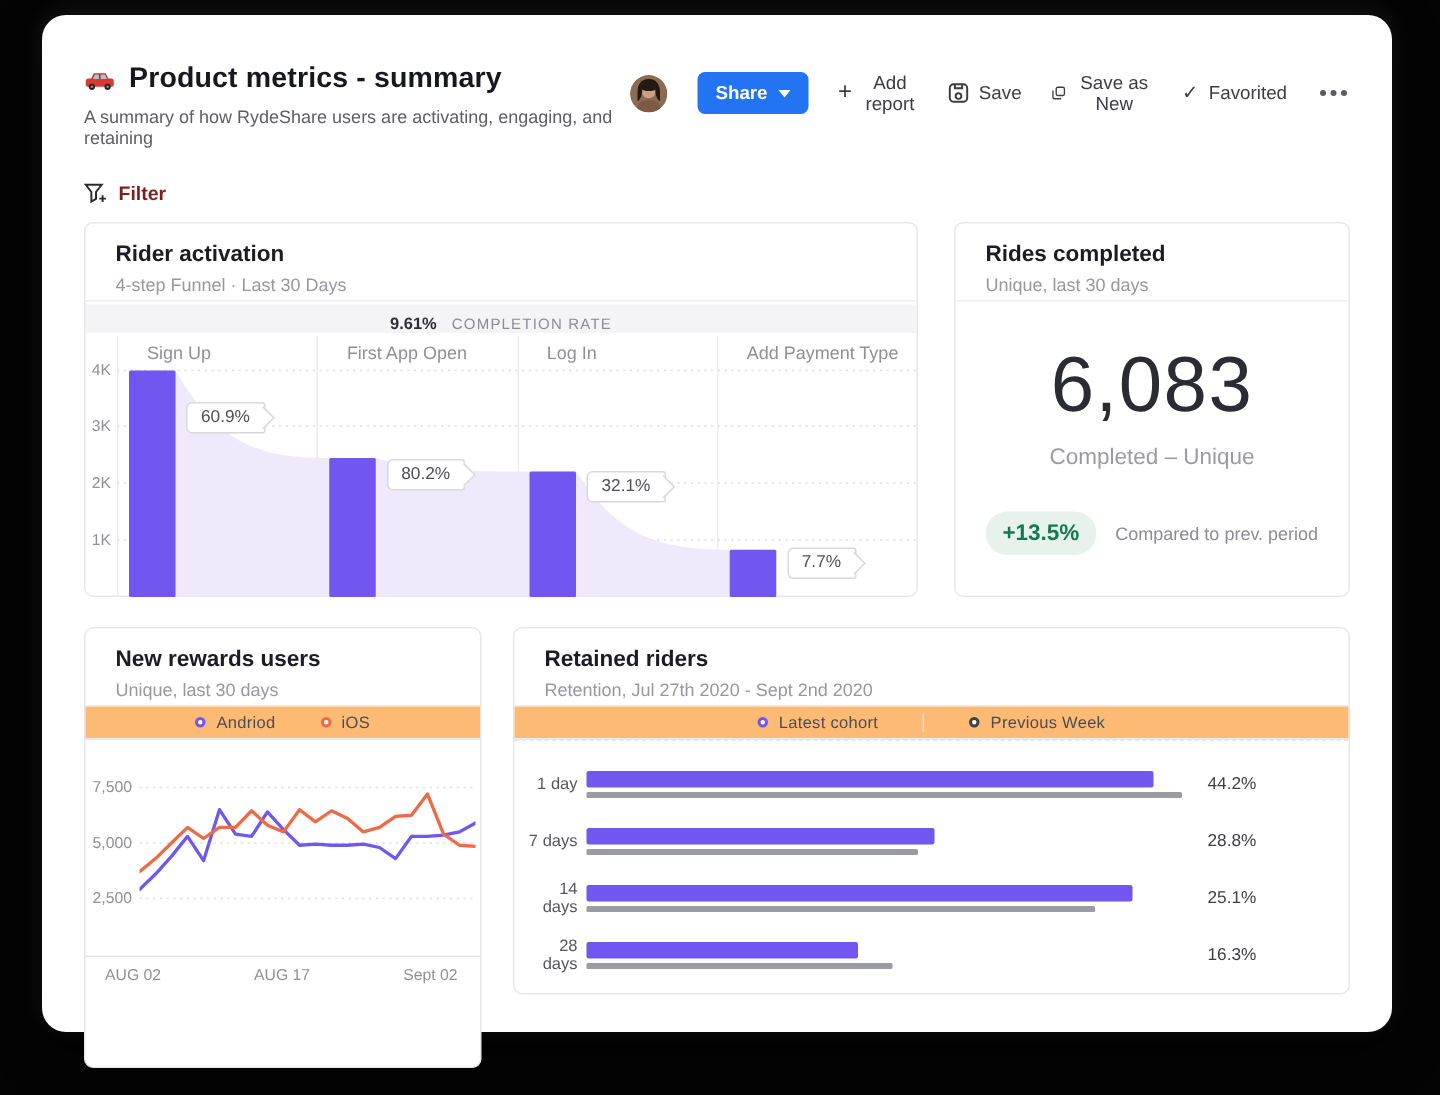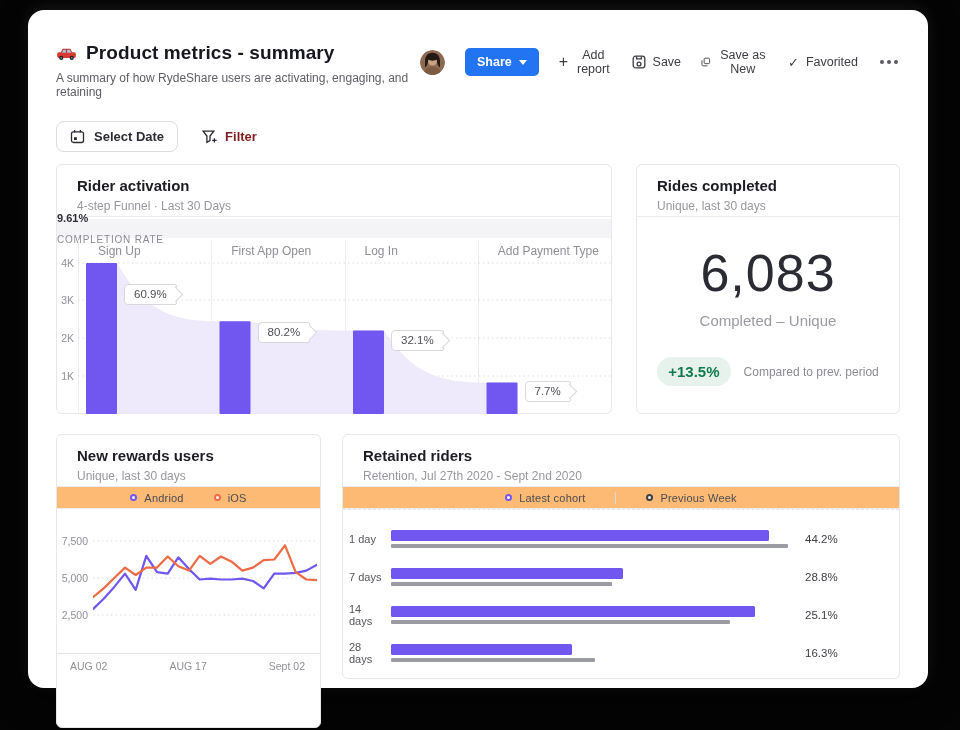--- a/index.html
+++ b/index.html
@@ -36,21 +36,21 @@
   
   .row1 { display:flex; gap:24px; margin-top:12px; }
   .row2 { display:flex; gap:21px; margin-top:20px; }
   .card { background:#fff; border:1px solid #e7e7eb; border-radius:6px; position:relative; }
   .card-head { height:52px; padding:12px 20px 0; border-bottom:1px solid #ededf0; }
   .card-title { font-size:15px; font-weight:700; color:#1c1c24; }
   .card-sub { margin-top:5px; font-size:12px; color:#97979f; }
 
   
   .funnel-card { width:556px; height:250px; }
-  .completion { height:19px; margin:2px 0; background:#f4f4f6; display:flex; align-items:flex-start; justify-content:center; gap:10px;flex-direction:column; }
+  .completion { height:19px; margin:2px 0; background:#f4f4f6; display:flex; align-items:flex-end; justify-content:center; gap:10px; }
   .completion .rate { font-size:11px; font-weight:700; color:#2e2e36; }
   .completion .rate-label { font-size:10px; color:#8b8b94; letter-spacing:.8px; }
   .funnel-wrap { position:relative; margin-left:21px; }
   .funnel-headers { display:flex; height:22px; }
   .funnel-headers .f-col { flex:1; border-left:1px solid #ededf0; padding-left:19px; font-size:12px; color:#8f8f98; display:flex; align-items:center; }
   .funnel-plot { position:relative; height:152px; }
   .f-cols { position:absolute; inset:0; display:flex; }
   .f-cols div { flex:1; border-left:1px solid #ededf0; }
   .funnel-plot svg { position:absolute; inset:0; }
   .ytick { position:absolute; left:-21px; width:17px; text-align:right; font-size:10.5px; color:#8f8f98; }
@@ -80,21 +80,21 @@
   .line-chart { position:relative; height:144px; }
   .line-chart svg { position:absolute; left:36px; top:14px; }
   .line-ytick { position:absolute; left:0; width:31px; text-align:right; font-size:10.5px; color:#8f8f98; }
   .x-labels { height:24px; border-top:1px solid #e4e4e8; display:flex; justify-content:space-between; align-items:center; padding:0 15px 0 13px; }
   .x-labels span { font-size:10.5px; color:#8f8f98; }
 
   
   .retention-card { width:558px; height:245px; }
   .r-body { padding-top:10px; border-top:1px dashed #e6e6ea; }
   .r-row { display:flex; align-items:center; height:38px; }
-  .r-label { width:36px; margin-left:6px; font-size:11px; color:#55555d; flex:0 0 auto; }
+  .r-label { width:36px; margin-left:6px; text-align:right; font-size:11px; color:#55555d; flex:0 0 auto; }
   .r-track { flex:1; margin-left:6px; }
   .bar-cur { height:11px; border-radius:1.5px; background:#7156F0; }
   .bar-prev { height:4px; margin-top:3px; border-radius:1px; background:#9b9ba3; }
   .r-value { width:86px; padding-left:14px; margin-right:22px; font-size:11.5px; font-weight:500; color:#3d3d45; flex:0 0 auto; }
 </style>
 </head>
 <body>
 
 <div class="canvas">
 
@@ -154,28 +154,20 @@
       </button>
       <div class="kebab">
           <i></i>
           <i></i>
           <i></i>
         </div>
     </div>
   </div>
 
   <div class="filter-row">
-    <button class="select-date">
-      <svg width="15" height="15" viewBox="0 0 15 15" fill="none" stroke="#2a2a32" stroke-width="1.3">
-        <rect x="1.5" y="2.8" width="12" height="10.7" rx="2"></rect>
-        <path d="M4.6 1 v2.6 M10.4 1 v2.6"></path>
-        <rect x="4" y="8.2" width="2.8" height="2.8" fill="#2a2a32" stroke="none"></rect>
-      </svg>
-      <span>Select Date</span>
-    </button>
     <button class="filter-btn">
       <svg width="15" height="14" viewBox="0 0 15 14" fill="none" stroke="#2a2a32" stroke-width="1.3">
         <path d="M1.2 1.2 h10.6 L8 6 v4.6 L4.9 12.4 V6 z"></path>
         <path d="M12.4 8.2 v4.4 M10.2 10.4 h4.4"></path>
       </svg>
       <span>Filter</span>
     </button>
   </div>
 
   <div class="row1">

